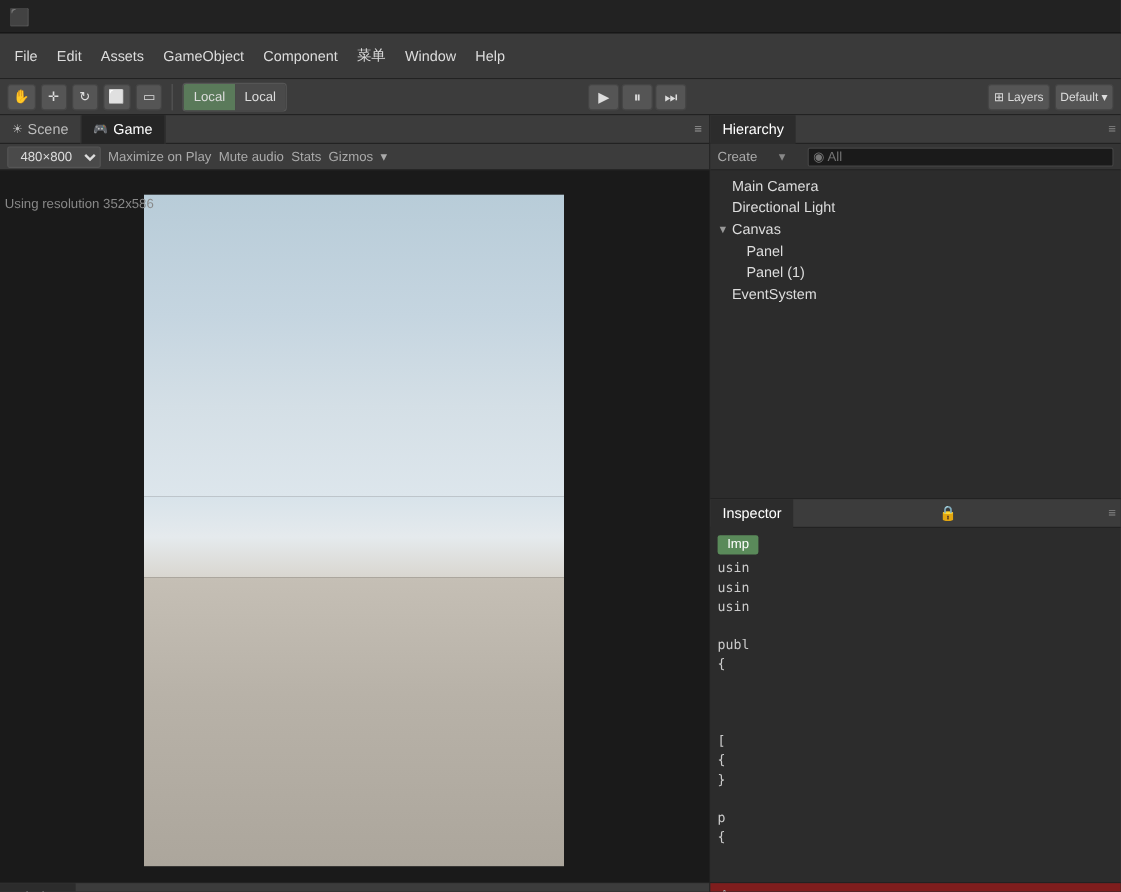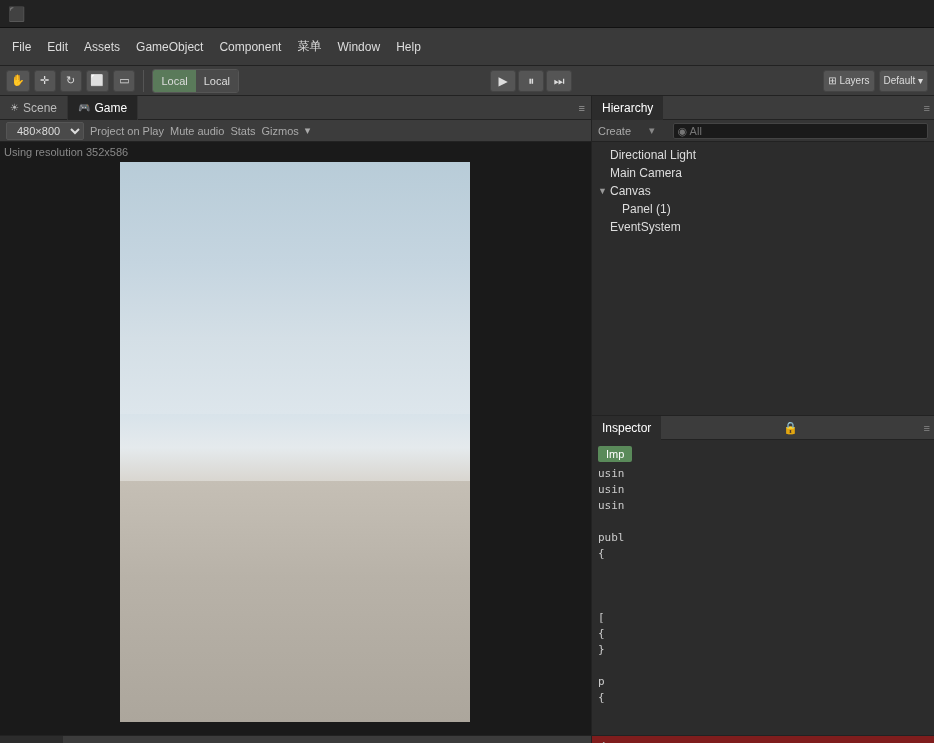--- a/index.html
+++ b/index.html
@@ -176,21 +176,21 @@
 
     
     #game-viewport {
       flex: 1;
       background: #1a1a1a;
       position: relative;
       overflow: hidden;
     }
     #resolution-text {
       position: absolute;
-      top: 4px;
+      top: 22px;
       left: 4px;
       font-size: 11px;
       color: #888;
       z-index: 10;
     }
 
     
     #scene-canvas {
       position: absolute;
       top: 20px;
@@ -438,21 +438,21 @@
         <span class="tab-icon">🎮</span>
         <span>Game</span>
       </div>
       <div class="tab-maximize">≡</div>
     </div>
 
     <div id="game-toolbar">
       <select class="game-dropdown">
         <option>480×800</option>
       </select>
-      <span style="color:#aaa; font-size:11px;">Project on Play</span>
+      <span style="color:#aaa; font-size:11px;">Maximize on Play</span>
       <span style="color:#aaa;">Mute audio</span>
       <span style="color:#aaa;">Stats</span>
       <span style="color:#aaa;">Gizmos</span>
       <span style="color:#aaa;">▾</span>
     </div>
 
     <div id="game-viewport">
       <div id="resolution-text">Using resolution 352x586</div>
       <div id="scene-canvas">
         <div class="sky-gradient"></div>
@@ -472,29 +472,33 @@
         <div class="panel-options-btn">≡</div>
       </div>
       <div class="panel-header">
         <span style="cursor:pointer; color:#aaa;">Create</span>
         <span style="color:#888;">▾</span>
         <input class="hierarchy-search" type="text" placeholder="◉ All" style="">
       </div>
       <div class="hierarchy-content">
         <div class="hier-item">
           <span class="hier-arrow"></span>
-          <span>Directional Light</span>
+          <span>Main Camera</span>
         </div>
         <div class="hier-item">
           <span class="hier-arrow"></span>
-          <span>Main Camera</span>
+          <span>Directional Light</span>
         </div>
         <div class="hier-item">
           <span class="hier-arrow">▼</span>
           <span>Canvas</span>
+        </div>
+        <div class="hier-item hier-indent">
+          <span class="hier-arrow"></span>
+          <span>Panel</span>
         </div>
         <div class="hier-item hier-indent">
           <span class="hier-arrow"></span>
           <span>Panel (1)</span>
         </div>
         <div class="hier-item">
           <span class="hier-arrow"></span>
           <span>EventSystem</span>
         </div>
       </div>

